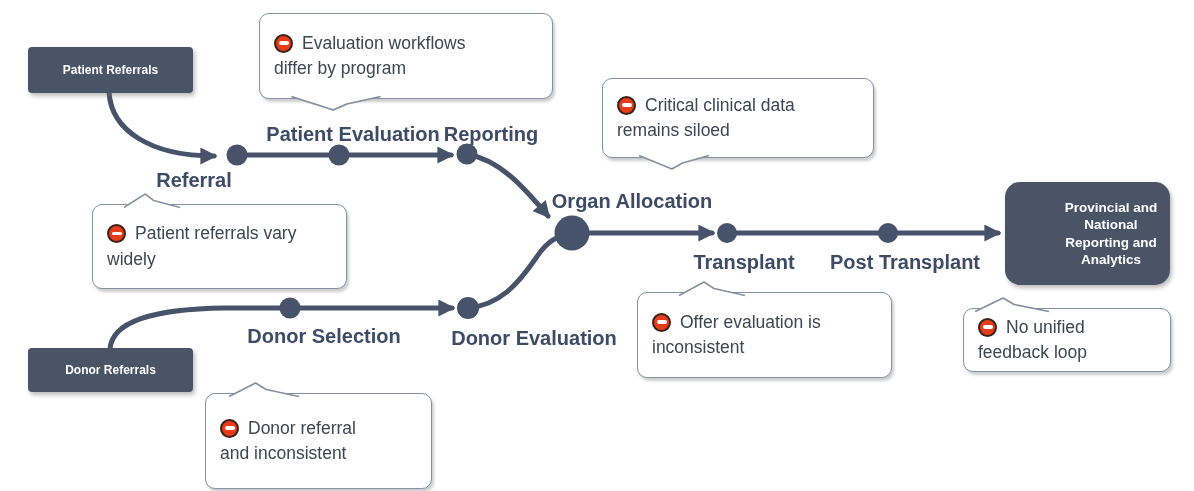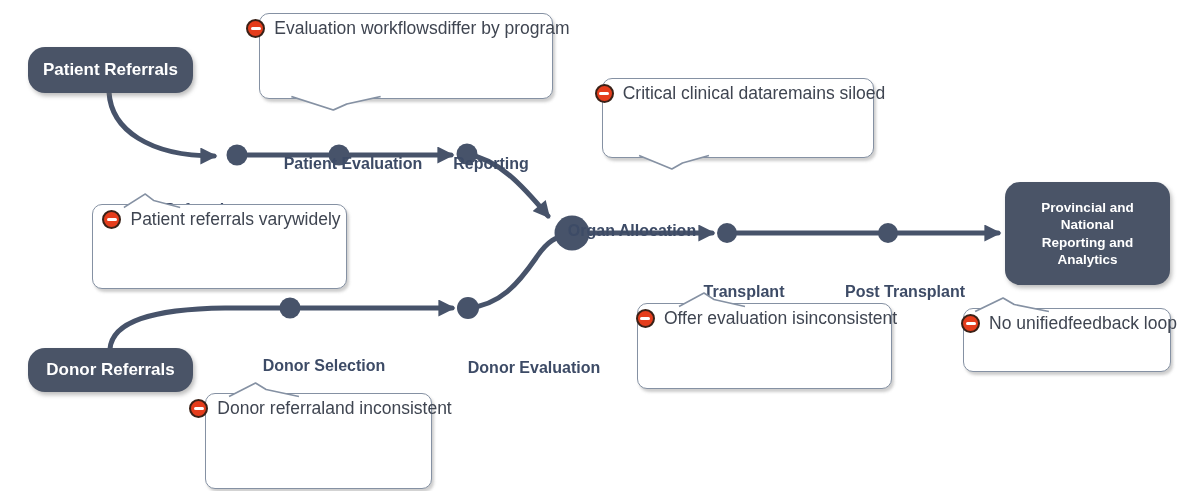--- a/index.html
+++ b/index.html
@@ -2,33 +2,33 @@
 <html style="--background: #ffffff; --dark-box: #4a5467; --line: #47536a; --stage-label: #3d4b66; --callout-border: #8591a3; --callout-text: #3f4551; --icon-red: #e53d1c; --icon-ring: #3a2117; --box-text: #ffffff;"><head>
 <meta charset="utf-8">
 <style>
   html,body{margin:0;padding:0;background:#ffffff;font-family:"Liberation Sans",sans-serif;}
   .canvas{position:relative;width:1194px;height:491px;background:var(--background,#ffffff);overflow:hidden;}
   .flow{position:absolute;left:0;top:0;z-index:1;}
   .flow path{fill:none;stroke:var(--line,#47536a);stroke-width:5;stroke-linecap:round;}
   .flow circle{fill:var(--line,#47536a);}
 
   .stage-label{position:absolute;z-index:2;transform:translateX(-50%);
-    font-weight:bold;font-size:16px;color:var(--stage-label,#3d4b66);white-space:nowrap;margin-top:32px;}
+    font-weight:bold;font-size:20px;color:var(--stage-label,#3d4b66);white-space:nowrap;}
 
   .darkbox{position:absolute;z-index:3;background:var(--dark-box,#4a5467);
-    border-radius:17px;display:flex;align-items:center;justify-content:center;
-    color:var(--box-text,#ffffff);font-weight:bold;font-size:17px;
+    border-radius:4px;display:flex;align-items:center;justify-content:center;
+    color:var(--box-text,#ffffff);font-weight:bold;font-size:12px;
     box-shadow:2px 3px 4px rgba(110,110,110,.45);text-align:center;}
-  .sinkbox{border-radius:15px;font-size:13.5px;line-height:17.5px;}
+  .sinkbox{border-radius:15px;font-size:13.5px;line-height:17.5px;justify-content:flex-end;}
   .sinkbox .sink-text{width:118px;}
 
   .callout{position:absolute;z-index:4;background:#ffffff;
     border:1.5px solid var(--callout-border,#8591a3);border-radius:10px;
     box-shadow:2px 3px 3px rgba(130,130,130,.4);
-    display:flex;justify-content:center;
+    display:flex;flex-direction:column;justify-content:center;
     padding:2px 10px 2px 14px;box-sizing:border-box;
     font-size:17.5px;line-height:25.5px;color:var(--callout-text,#3f4551);}
   .callout .line{white-space:nowrap;}
   .tail{position:absolute;overflow:visible;}
   .tail path{fill:#ffffff;stroke:var(--callout-border,#8591a3);stroke-width:1.5;stroke-linejoin:round;}
   .tail-top{top:-13.5px;}
   .tail-bottom{bottom:-13.5px;}
 
   .no-entry-icon{display:inline-block;width:19px;height:19px;box-sizing:border-box;
     border-radius:50%;background:var(--icon-red,#e53d1c);border:2px solid var(--icon-ring,#3a2117);
@@ -112,21 +112,21 @@
   </div>
 
   <div class="callout" style="left:205px;top:393px;width:227px;height:96px">
     <svg class="tail tail-top" style="left:22px" width="72" height="16" viewBox="0 0 68 16" preserveAspectRatio="none">
         <path d="M1,15.5 L26,2 L36,8.5 L67,15.5"></path>
       </svg>
     <div class="line"><span class="no-entry-icon"></span><span>Donor referral</span></div>
     <div class="line">and inconsistent</div>
   </div>
 
-  <div class="callout" style="left:637px;top:303px;width:255px;height:86px">
+  <div class="callout" style="left:637px;top:292px;width:255px;height:86px">
     <svg class="tail tail-top" style="left:40px" width="68" height="16" viewBox="0 0 68 16" preserveAspectRatio="none">
         <path d="M1,15.5 L26,2 L36,8.5 L67,15.5"></path>
       </svg>
     <div class="line"><span class="no-entry-icon"></span><span>Offer evaluation is</span></div>
     <div class="line">inconsistent</div>
   </div>
 
   <div class="callout" style="left:963px;top:308px;width:208px;height:64px">
     <svg class="tail tail-top" style="left:10px" width="76" height="16" viewBox="0 0 68 16" preserveAspectRatio="none">
         <path d="M1,15.5 L26,2 L36,8.5 L67,15.5"></path>

